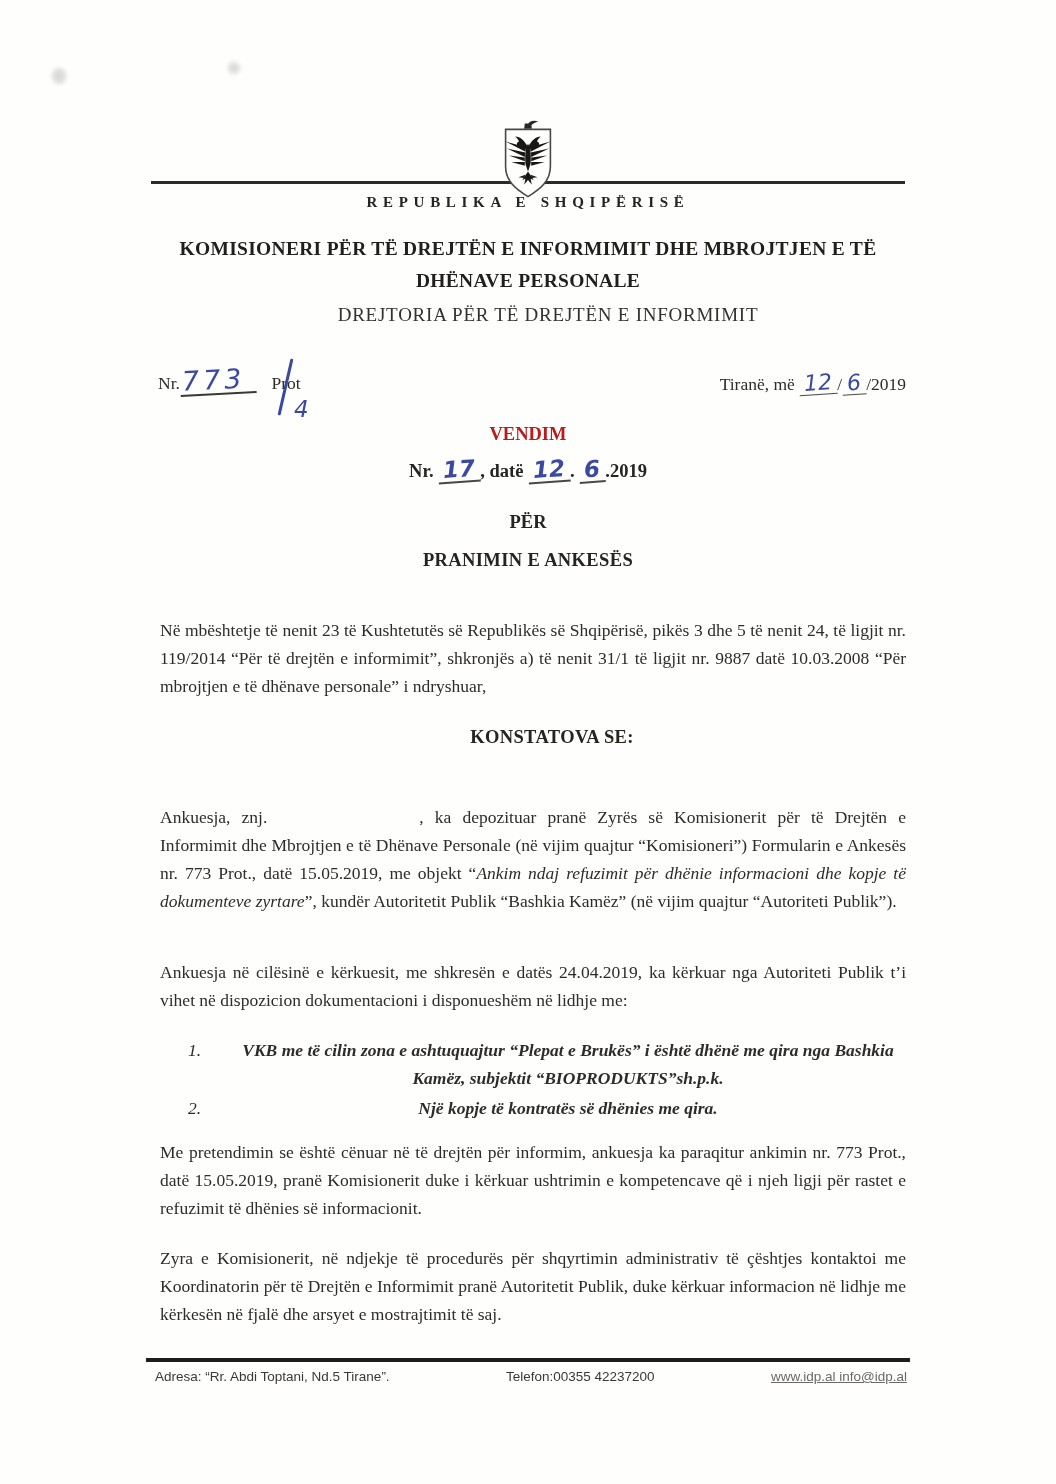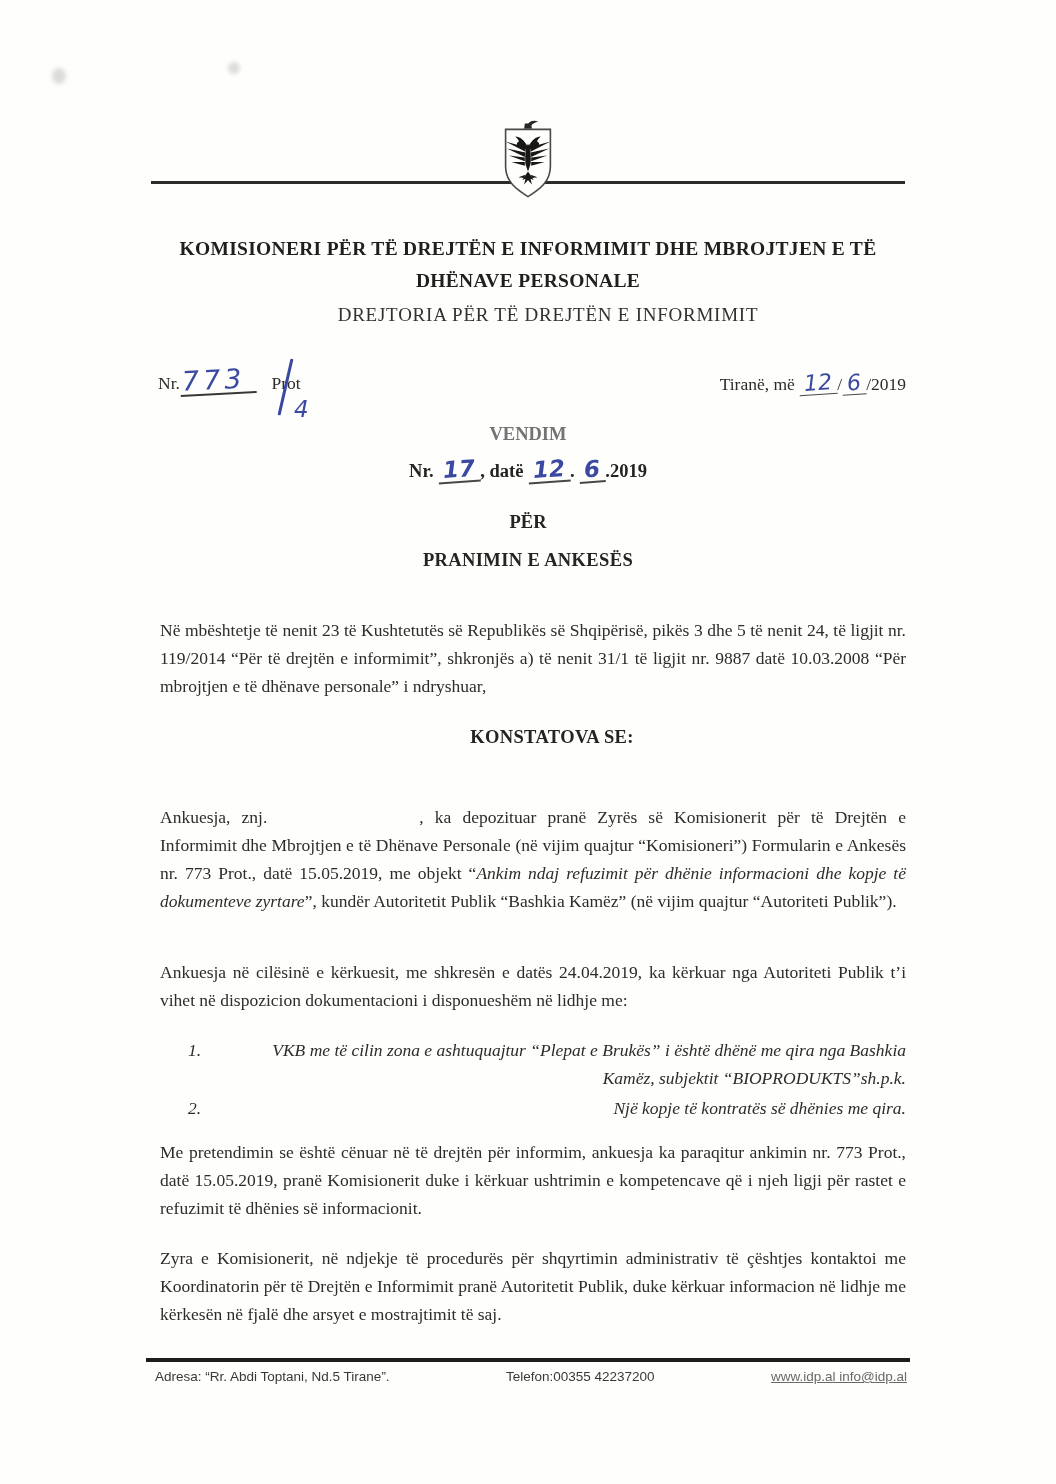--- a/index.html
+++ b/index.html
@@ -48,21 +48,21 @@
   .hw-sub{position:absolute;left:136px;top:30px;font-size:23px;}
   .prot-label{margin-left:16px;}
   .hw-date{
     font-size:22px;line-height:1;
     border-bottom:1.5px solid #4a4845;
     padding:0 5px;
     transform:rotate(-4deg);
   }
 
   
-  .vendim{top:424px;font-size:18.5px;font-weight:bold;color:#737373;}
+  .vendim{top:424px;font-size:18.5px;font-weight:bold;color:#b91c1c;}
   .nr-date{top:458px;font-size:18.5px;font-weight:bold;color:#262421;}
   .nr-date .hw-date{font-size:23px;border-bottom-width:2px;}
   .per{top:512px;font-size:18.5px;font-weight:bold;color:#262421;}
   .pranimin{top:550px;font-size:18.5px;font-weight:bold;letter-spacing:.02em;color:#262421;}
   .konstatova{top:727px;font-size:18.5px;font-weight:bold;letter-spacing:.02em;color:#262421;padding-left:48px;}
 
   
   .para{
     position:absolute;left:160px;width:746px;
     font-size:17.5px;line-height:28px;
@@ -70,21 +70,21 @@
     color:#2e2c29;
     margin-top:28px;
   }
   .legal{top:588px;}
   .complaint{top:775px;}
   .name-gap{display:inline-block;width:152px;}
   .p2{top:930px;}
   .req-list{top:1008px;left:188px;width:718px;font-style:italic;}
   .req-item{display:flex;margin-bottom:2px;}
   .req-num{width:42px;flex:0 0 42px;}
-  .req-text{flex:1;text-align:right;}
+  .req-text{flex:1;text-align:center;font-weight:bold;}
   .p3{top:1110px;}
   .p4{top:1216px;}
   .ital{font-style:italic;}
 
   
   .footer-rule{position:absolute;top:1358px;left:146px;width:764px;height:4px;background:#1e1d1b;}
   .footer{
     position:absolute;top:1369px;left:155px;width:752px;
     font-family:"Liberation Sans", sans-serif;
     font-size:13.5px;color:#3a3836;
@@ -121,20 +121,21 @@
         <path d="M54,50 L83,44 L55,57 Z"></path>
         <path d="M55,58 L80,55 L55,64 Z"></path>
         <path d="M55,65 L76,65 L55,71 Z"></path>
         <path d="M50,80 L41,93 L46,91 L44,100 L50,93 L56,100 L54,91 L59,93 Z"></path>
         <path d="M46,85 L35,89 L44,90 Z"></path>
         <path d="M54,85 L65,89 L56,90 Z"></path>
       </g>
     </svg>
   </div>
 
+  <div class="abs center republic">REPUBLIKA E SHQIPËRISË</div>
 
   <div class="abs center org-title">
     <span>KOMISIONERI PËR TË DREJTËN E INFORMIMIT DHE MBROJTJEN E TË</span><br>
     <span>DHËNAVE PERSONALE</span>
   </div>
 
   <div class="abs center directorate">DREJTORIA PËR TË DREJTËN E INFORMIMIT</div>
 
   <div class="abs proto-row">
     <div class="proto-left">

